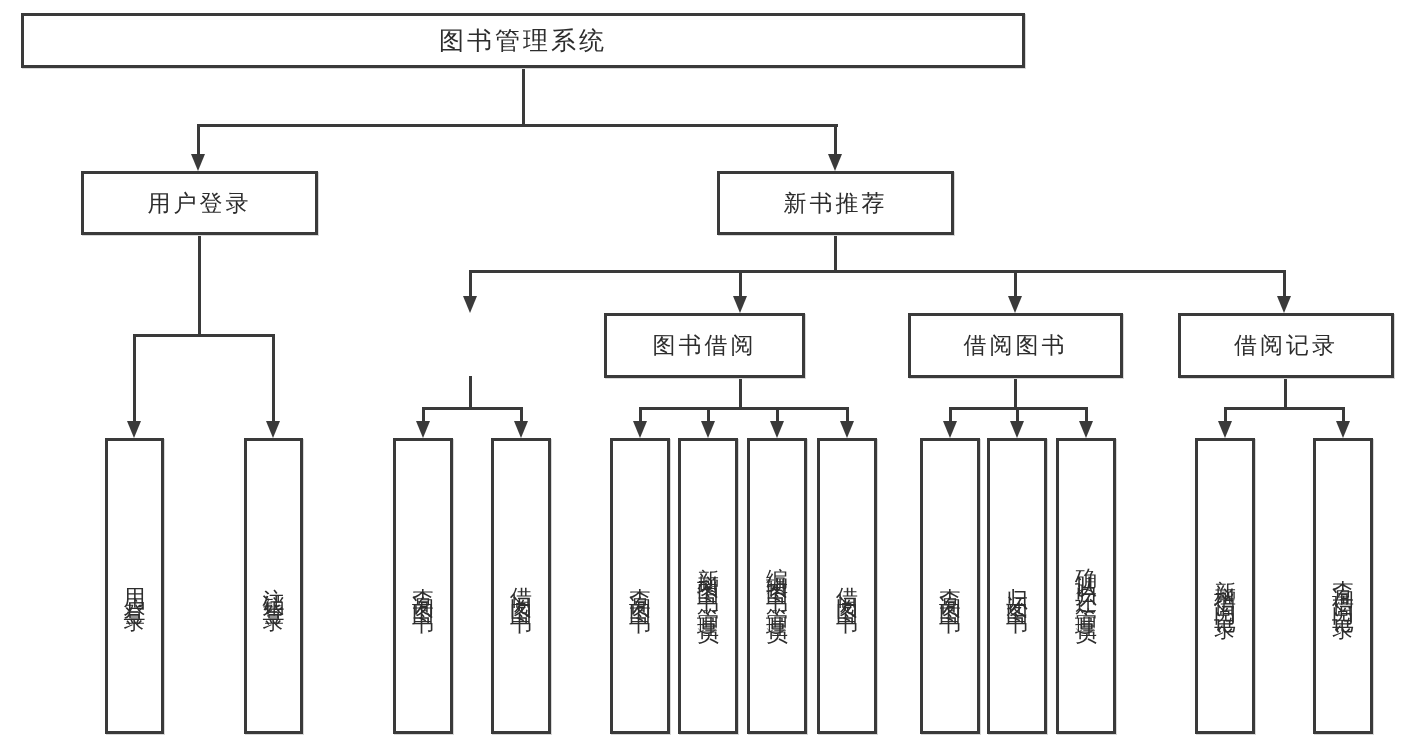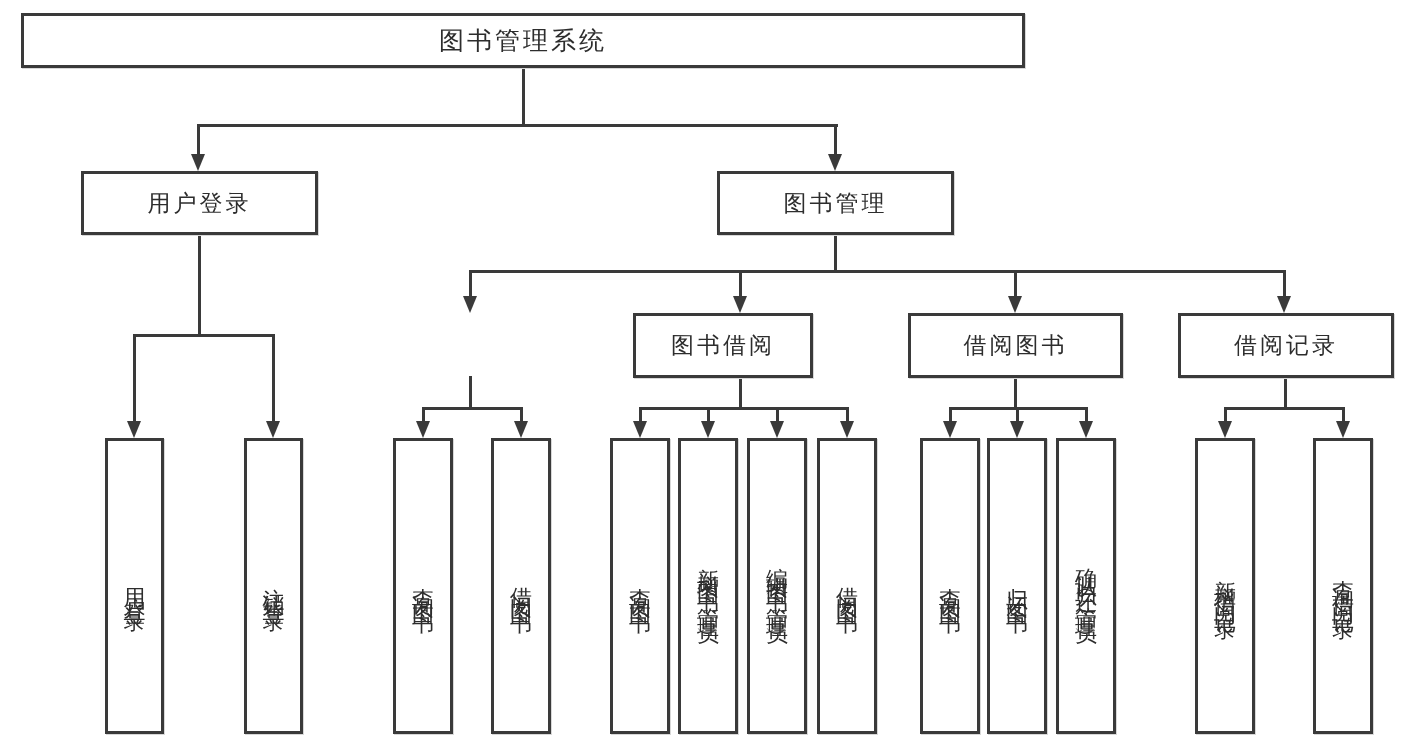--- a/index.html
+++ b/index.html
@@ -77,42 +77,42 @@
   <div class="line" style="left:197px;top:124px;width:641px;height:3px"></div>
   <div class="line" style="left:197px;top:124px;width:3px;height:31px"></div>
   <div class="arrow" style="left:191px;top:154px"></div>
   <div class="line" style="left:834px;top:124px;width:3px;height:31px"></div>
   <div class="arrow" style="left:828px;top:154px"></div>
 
   <div class="box hbox" style="left:81px;top:171px;width:237px;height:64px">
     <span>用户登录</span>
   </div>
   <div class="box hbox" style="left:717px;top:171px;width:237px;height:64px">
-    <span>图书管理</span>
+    <span>新书推荐</span>
   </div>
 
   <div class="line" style="left:198px;top:232px;width:3px;height:103px"></div>
   <div class="line" style="left:133px;top:334px;width:142px;height:3px"></div>
   <div class="line" style="left:133px;top:334px;width:3px;height:88px"></div>
   <div class="arrow" style="left:127px;top:421px"></div>
   <div class="line" style="left:272px;top:334px;width:3px;height:88px"></div>
   <div class="arrow" style="left:266px;top:421px"></div>
 
   <div class="line" style="left:834px;top:233px;width:3px;height:39px"></div>
   <div class="line" style="left:469px;top:270px;width:816px;height:3px"></div>
   <div class="line" style="left:469px;top:270px;width:3px;height:27px"></div>
   <div class="arrow" style="left:463px;top:296px"></div>
   <div class="line" style="left:739px;top:270px;width:3px;height:27px"></div>
   <div class="arrow" style="left:733px;top:296px"></div>
   <div class="line" style="left:1014px;top:270px;width:3px;height:27px"></div>
   <div class="arrow" style="left:1008px;top:296px"></div>
   <div class="line" style="left:1283px;top:270px;width:3px;height:27px"></div>
   <div class="arrow" style="left:1277px;top:296px"></div>
 
-  <div class="box hbox" style="left:633px;top:313px;width:180px;height:65px">
+  <div class="box hbox" style="left:604px;top:313px;width:201px;height:65px">
     <span>图书借阅</span>
   </div>
   <div class="box hbox" style="left:908px;top:313px;width:215px;height:65px">
     <span>借阅图书</span>
   </div>
   <div class="box hbox" style="left:1178px;top:313px;width:216px;height:65px">
     <span>借阅记录</span>
   </div>
 
   <div class="line" style="left:469px;top:376px;width:3px;height:33px"></div>

